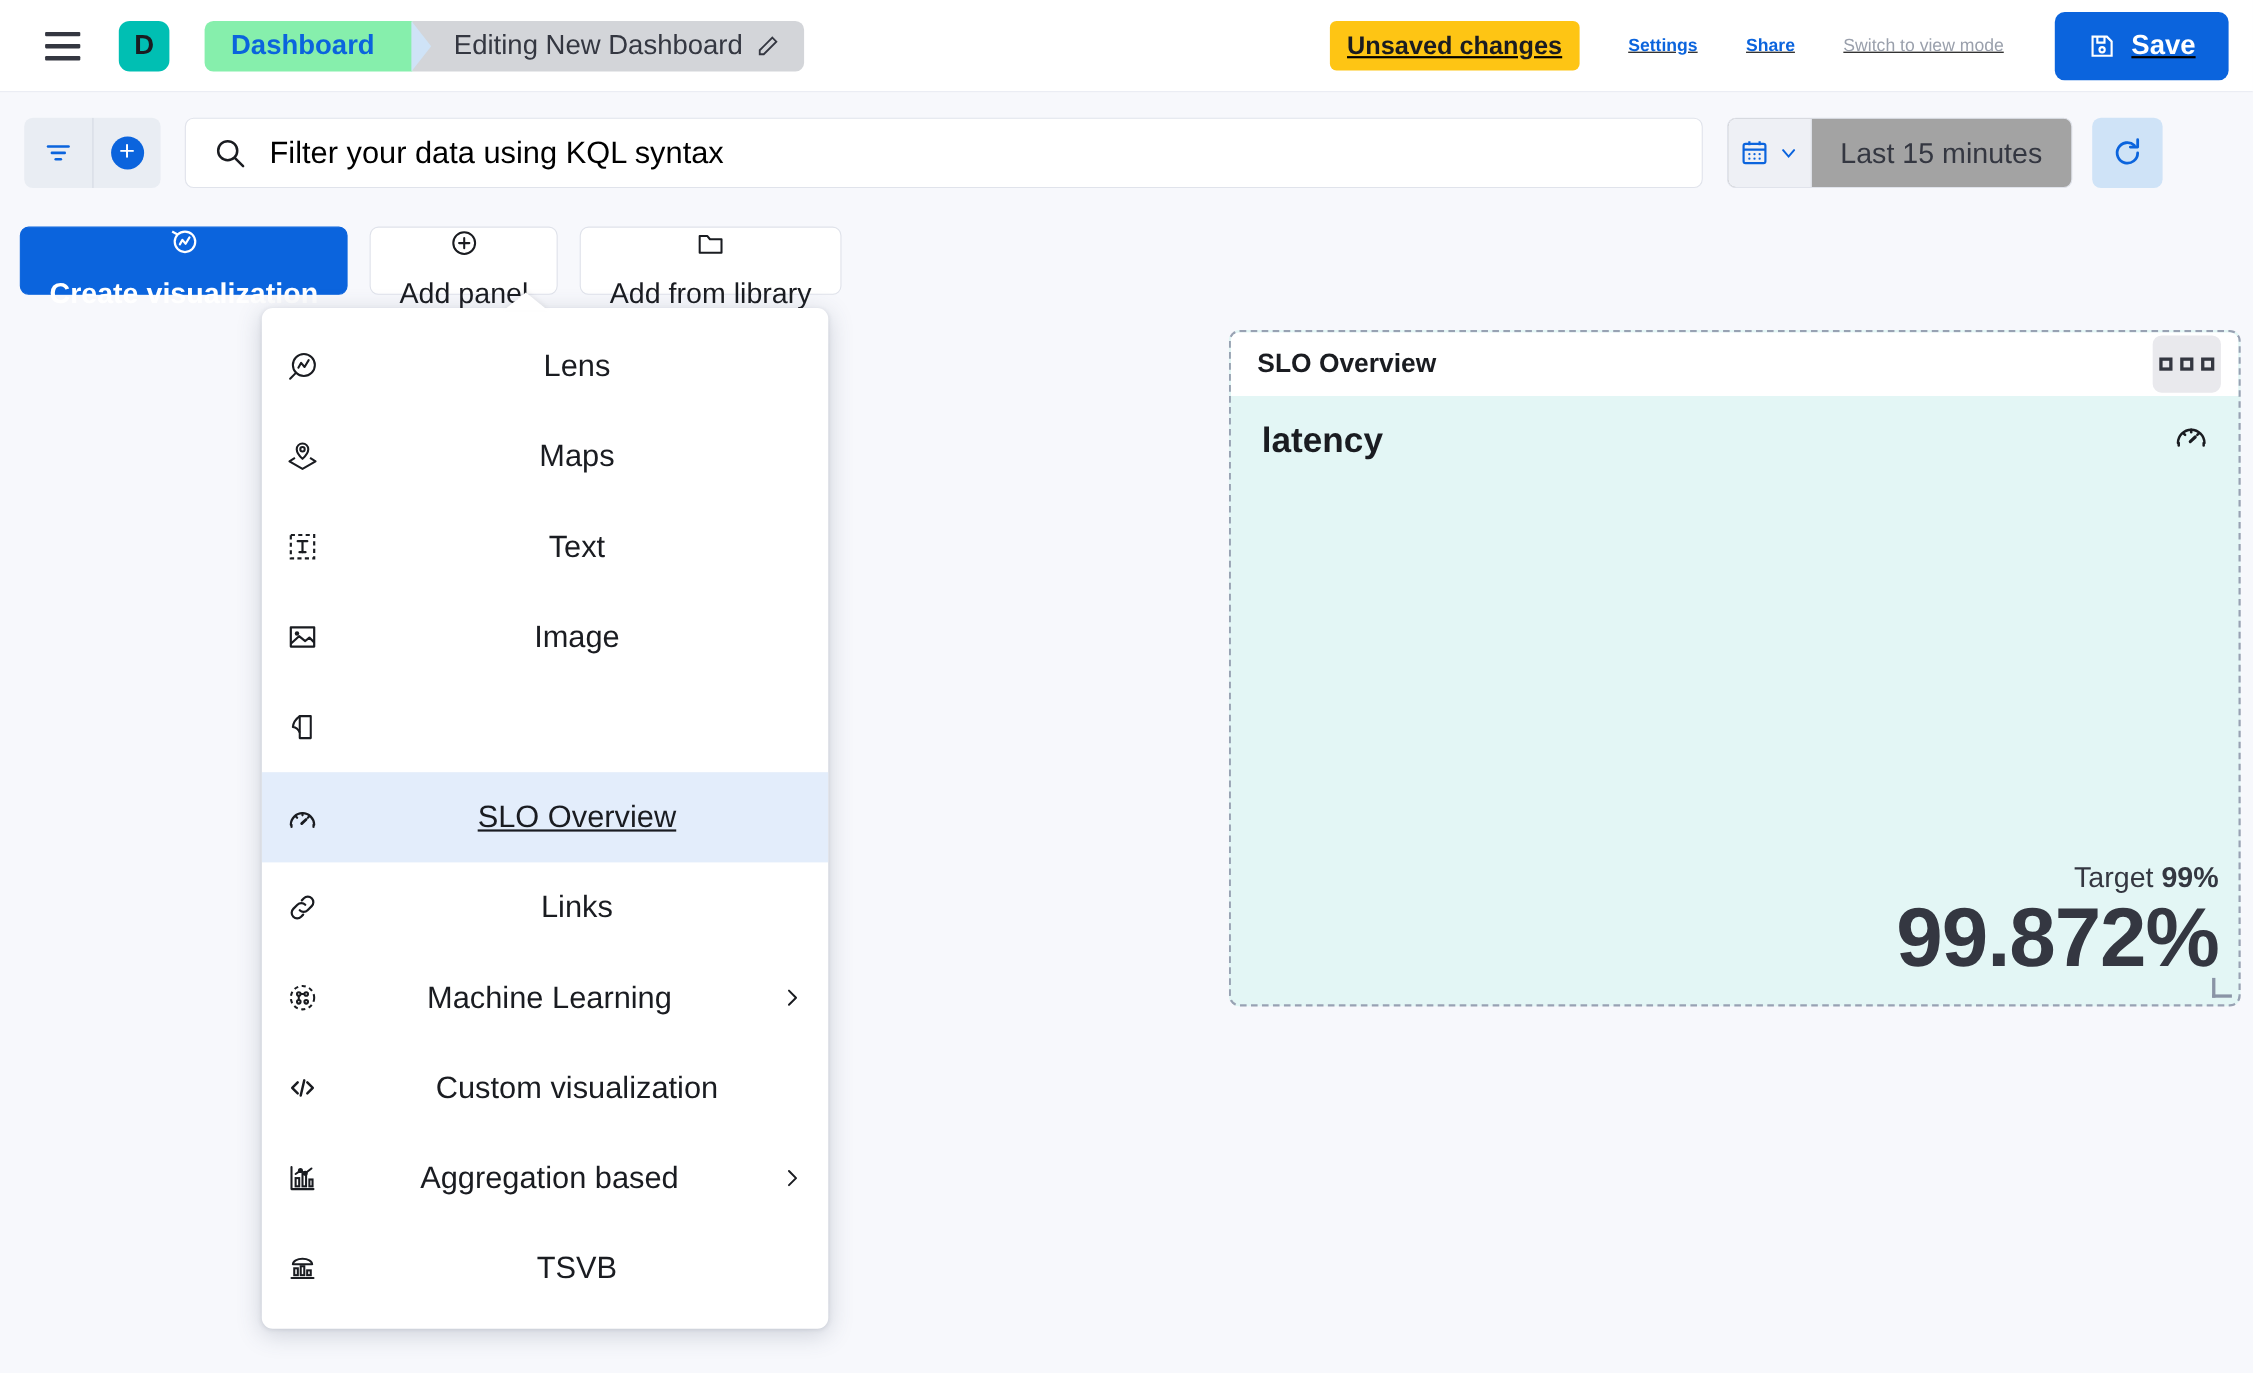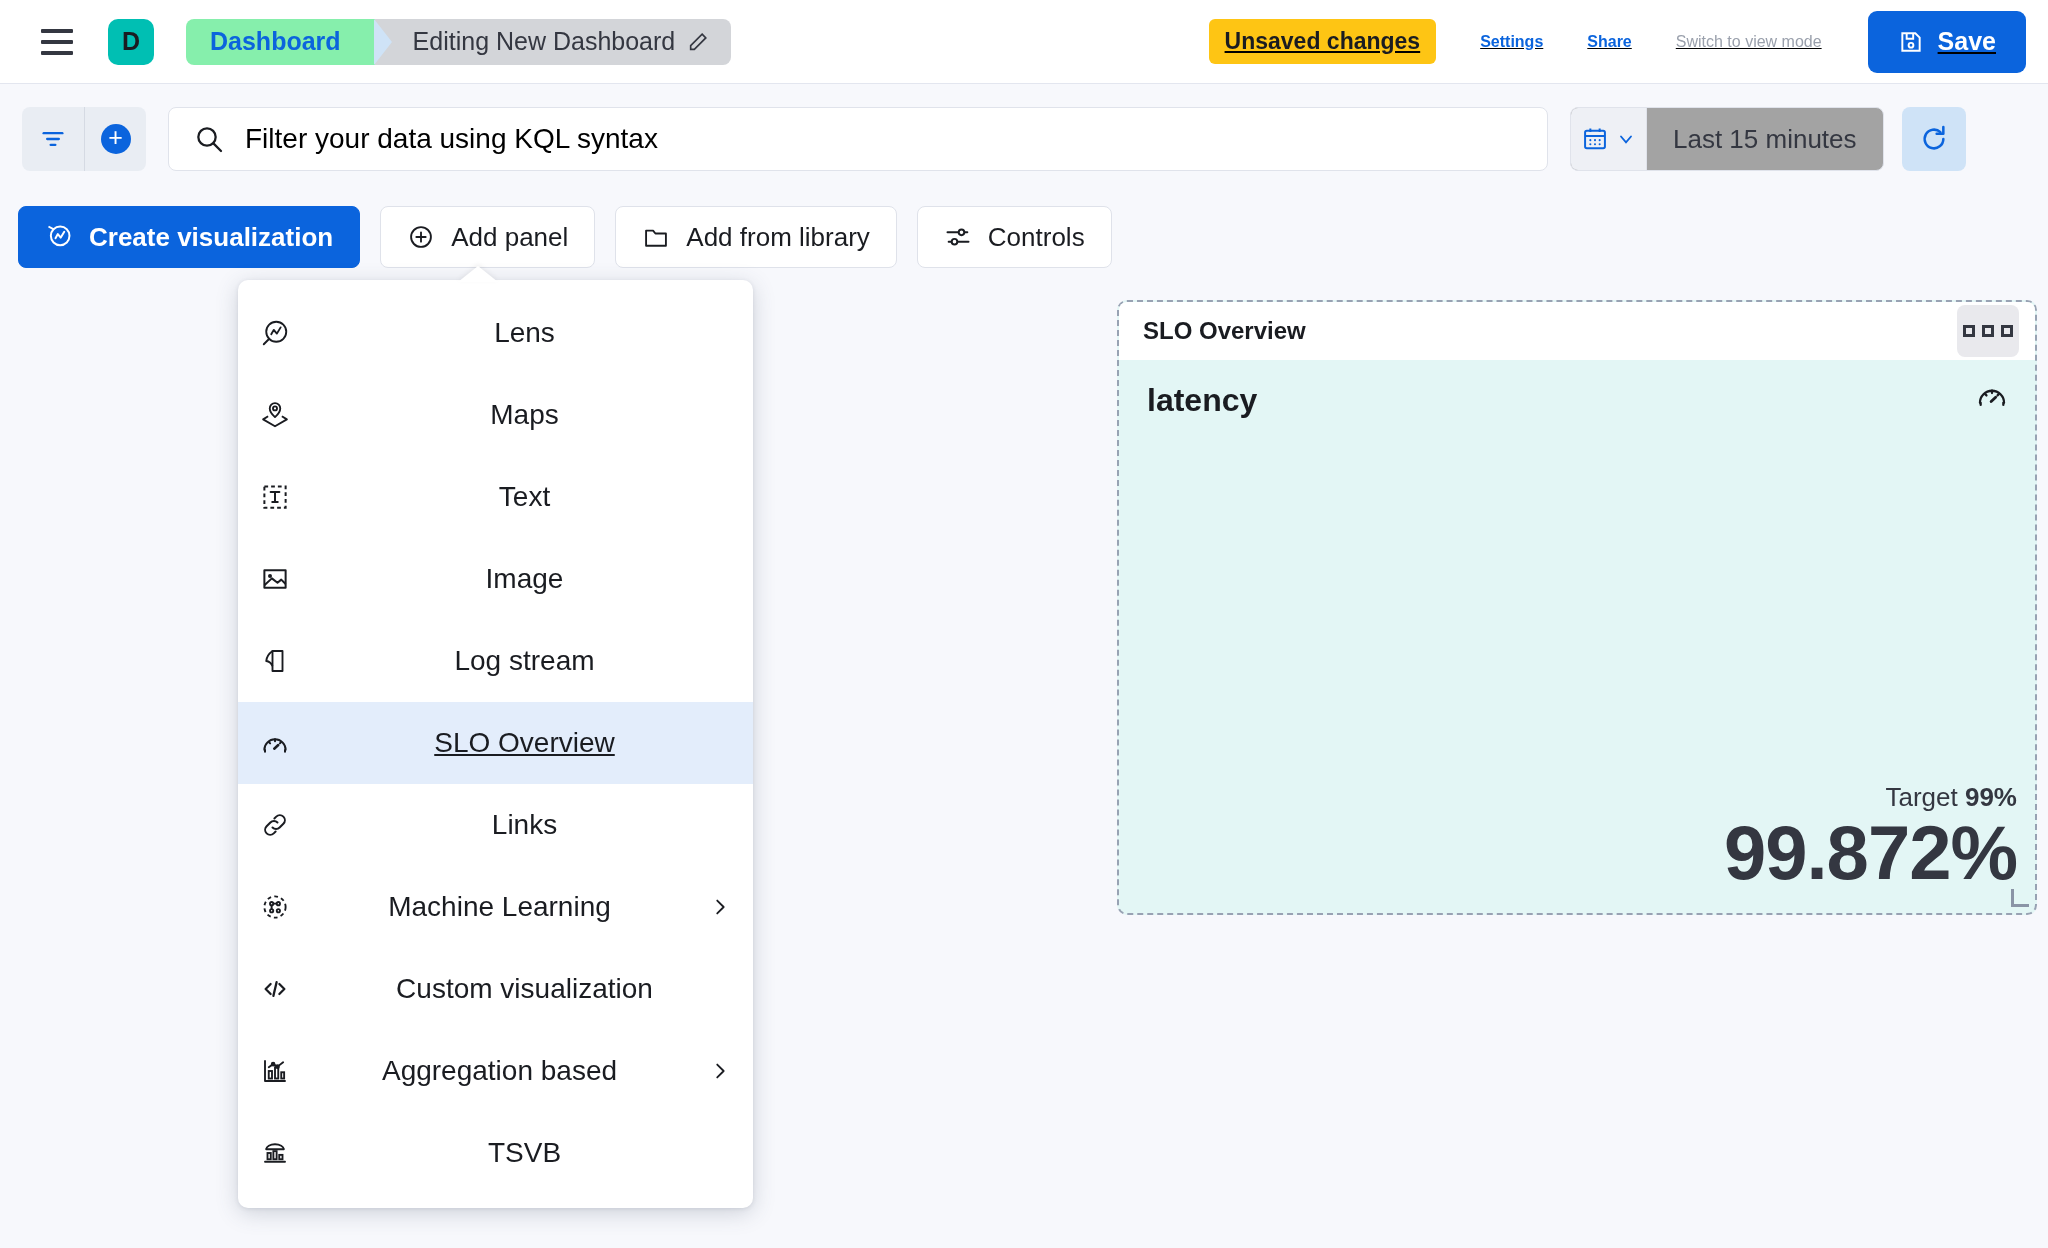--- a/index.html
+++ b/index.html
@@ -152,20 +152,21 @@
     width: 2048px; height: 86px;
     background: #f7f8fc;
     display: flex; align-items: center; padding: 0 18px; gap: 20px;
   }
   .tb-btn {
     height: 62px; border-radius: 8px;
     display: flex; align-items: center; gap: 16px;
     padding: 0 26px; font-size: 26px; cursor: pointer;
     background: #fff; border: 1px solid #dfe2ea; color: #1a1c21;
     white-space: nowrap;
+    flex-direction: column;
   }
   .tb-btn.primary {
     background: #0b64dd; color: #fff; border-color: #0b64dd;
     font-weight: 700;
   }
   .tb-ic { width: 28px; height: 28px; flex: none; }
 
   
   .menu-wrap { position: absolute; top: 280px; left: 238px; text-align: center; }
   .menu-arrow {
@@ -369,29 +370,20 @@
     <span>Add panel</span>
   </div>
 
   <div class="tb-btn">
     <svg class="tb-ic" viewBox="0 0 24 24" fill="none" stroke="#1a1c21" stroke-width="1.6" stroke-linejoin="round">
       <path d="M3.5 6.5h6l2 2.5h9v10.5h-17z"></path>
     </svg>
     <span>Add from library</span>
   </div>
 
-  <div class="tb-btn">
-    <svg class="tb-ic" viewBox="0 0 24 24" fill="none" stroke="#1a1c21" stroke-width="1.7" stroke-linecap="round">
-      <line x1="3" y1="8" x2="20" y2="8"></line>
-        <line x1="4" y1="16" x2="21" y2="16"></line>
-      <circle cx="15" cy="8" r="2.4" fill="#fff"></circle>
-        <circle cx="9" cy="16" r="2.4" fill="#fff"></circle>
-    </svg>
-    <span>Controls</span>
-  </div>
 </div>
 
 <div class="canvas">
 
   <div class="panel">
     <div class="panel-header">
       <div class="panel-title">SLO Overview</div>
       <div class="panel-menu-btn">
         <span class="dot-sq"></span>
         <span class="dot-sq"></span>
@@ -464,21 +456,20 @@
         <polyline points="3.5 17 9.5 11.5 14 15 17 12.5 20.5 16"></polyline>
       </svg>
       <span class="mi-label">Image</span>
     </div>
 
     <div class="menu-item">
       <svg class="mi-ic" viewBox="0 0 24 24" fill="none" stroke="#1a1c21" stroke-width="1.5" stroke-linejoin="round">
         <path d="M10 4h8v16h-8z"></path>
           <path d="M10 4c-3 2.2-4.8 5.2-5 8 2.6.3 4.3 2.4 5 4"></path>
       </svg>
-      <span class="mi-label">Log stream</span>
     </div>
 
     <div class="menu-item active">
       <svg class="mi-ic" viewBox="0 0 24 24" fill="none" stroke="#1a1c21" stroke-width="1.6" stroke-linecap="round">
         <path d="M3.5 17.5a8.5 8.5 0 0 1 17 0"></path>
         <line x1="4" y1="17.5" x2="4" y2="19"></line>
           <line x1="20" y1="17.5" x2="20" y2="19"></line>
         <line x1="12" y1="9" x2="12" y2="10.6"></line>
           <line x1="7.2" y1="11.4" x2="8.1" y2="12.3"></line>
         <line x1="16.8" y1="11.4" x2="15.9" y2="12.3"></line>

